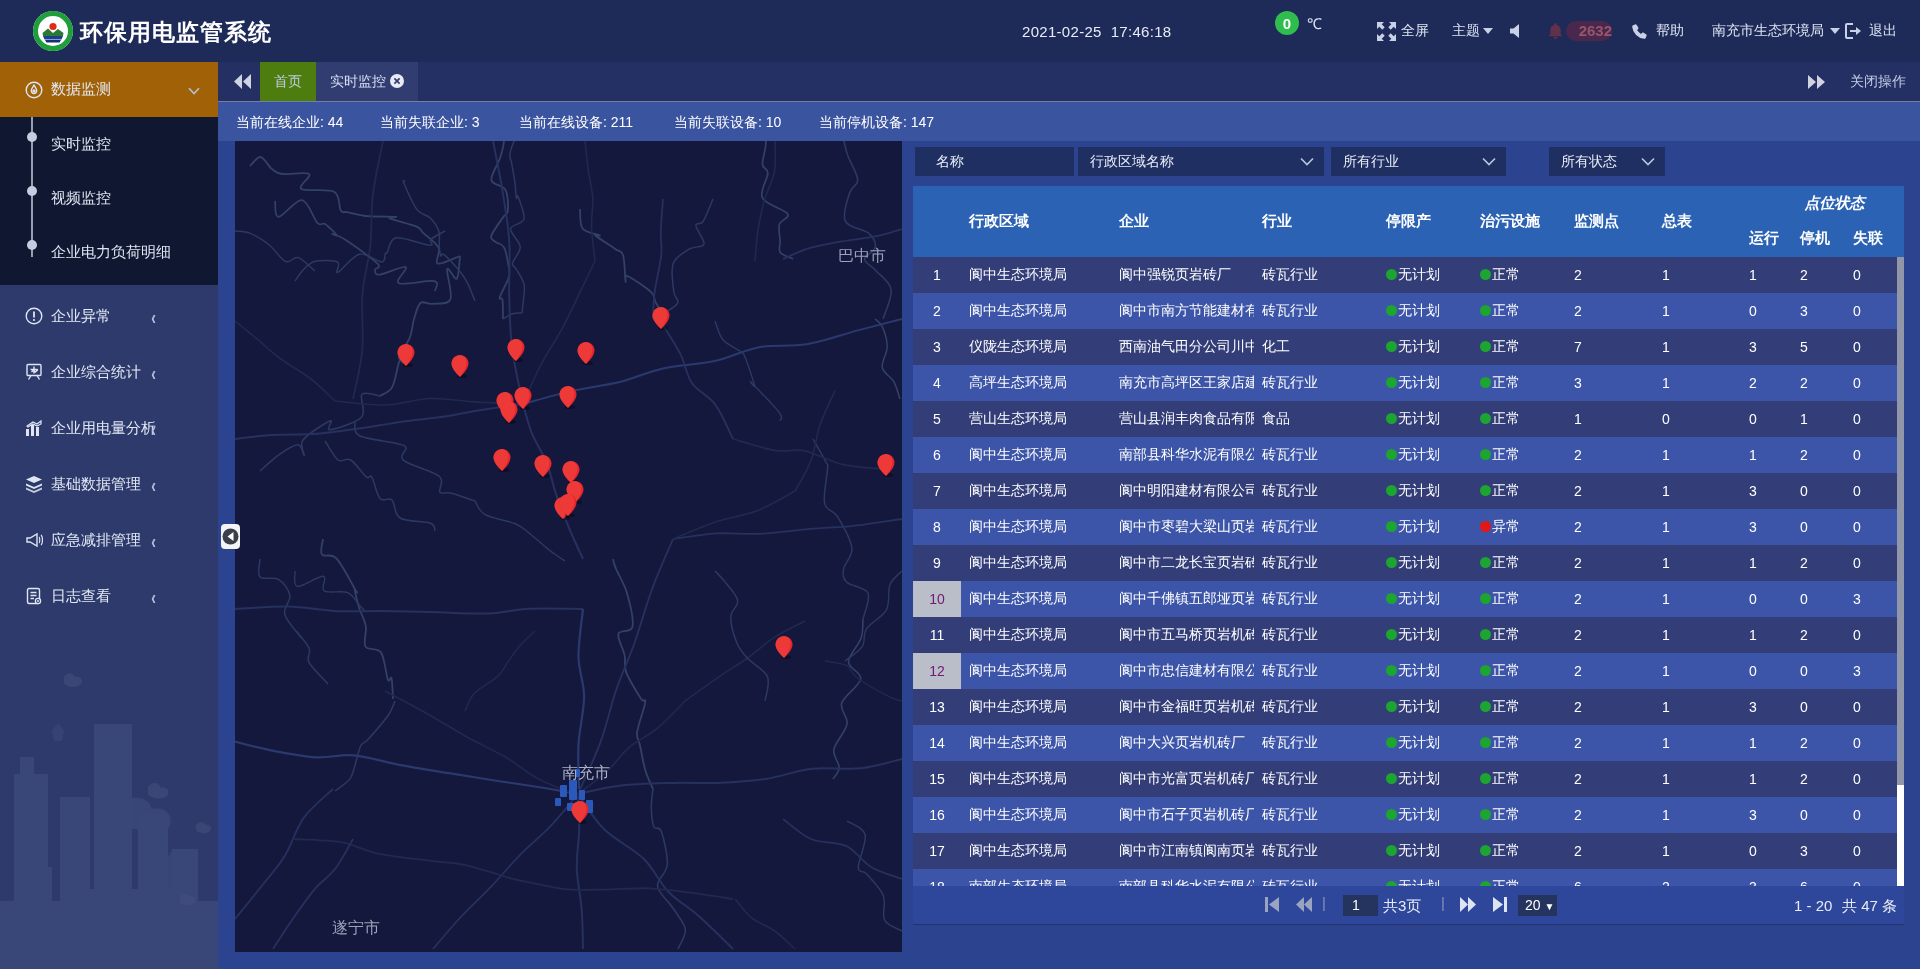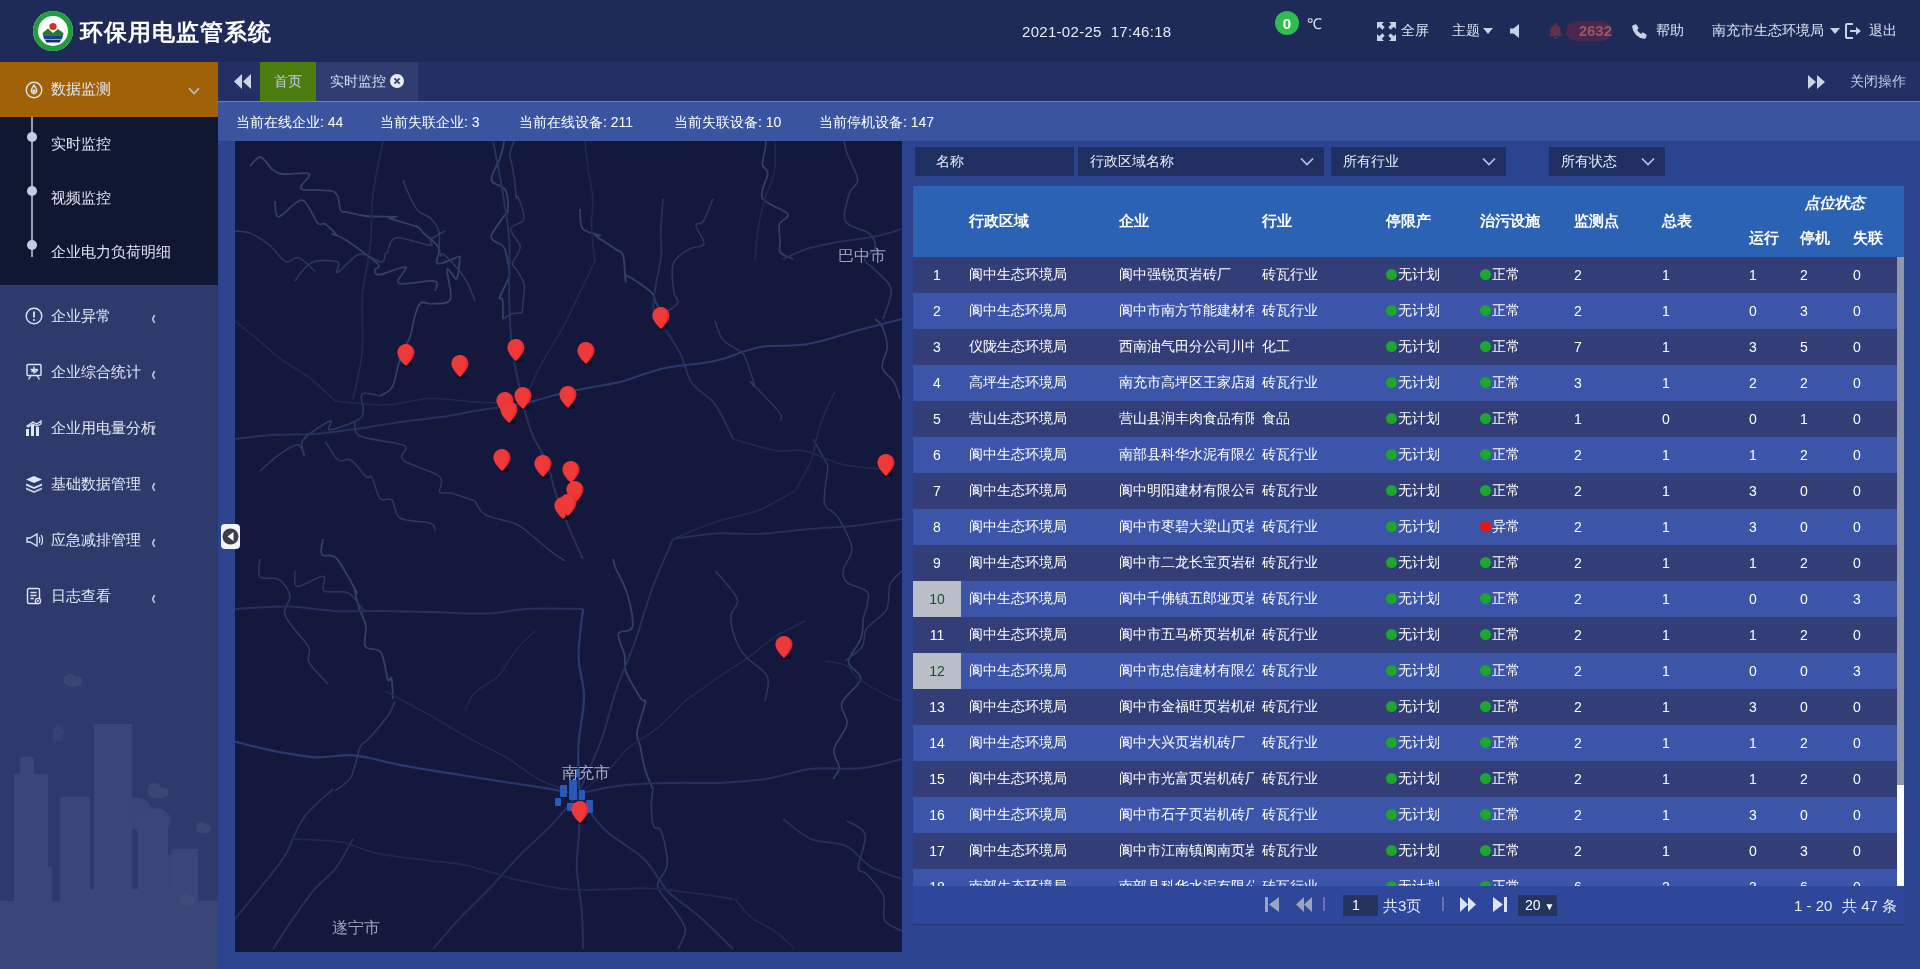--- a/index.html
+++ b/index.html
@@ -47,21 +47,21 @@
 thead th{background:#2b62b4;font-weight:bold;font-size:15px;text-align:left;padding-left:8px}
 thead th.gc{text-align:center;padding-left:24px}
 thead th.nc{text-align:center;padding-left:0}
 tbody tr{height:36px}
 tbody tr.odd{background:#333e79}
 tbody tr.even{background:#3c55a8}
 td.tl{text-align:left;padding-left:8px}
 td.tc{text-align:center}
 .dg{display:inline-block;width:11px;height:11px;border-radius:6px;background:#1ca52f;vertical-align:-1px;margin-right:1px}
 .dr{display:inline-block;width:11px;height:11px;border-radius:6px;background:#e41717;vertical-align:-1px;margin-right:1px}
-.graycell{background:#b9bec9;color:#14532d}
+.graycell{background:#b9bec9;color:#701a75}
 #scrollbar{position:absolute;left:1897px;top:257px;width:7px;height:629px;background:#9197a8;z-index:8}
 #scrollthumb{position:absolute;left:0;top:528px;width:7px;height:101px;background:#fff}
 #pager{position:absolute;left:913px;top:886px;width:991px;height:39px;z-index:5;color:#e6ebf5;font-size:15px;background:#2e479b;border-bottom:1px solid #223468}
 .pgi{position:absolute;top:11px}
 .pbox{position:absolute;top:9px;height:21px;background:#25335f;color:#fff;font-size:14px}
 </style>
 </head>
 <body>
 <div id="header">
   <svg id="logo" viewBox="0 0 42 42">

